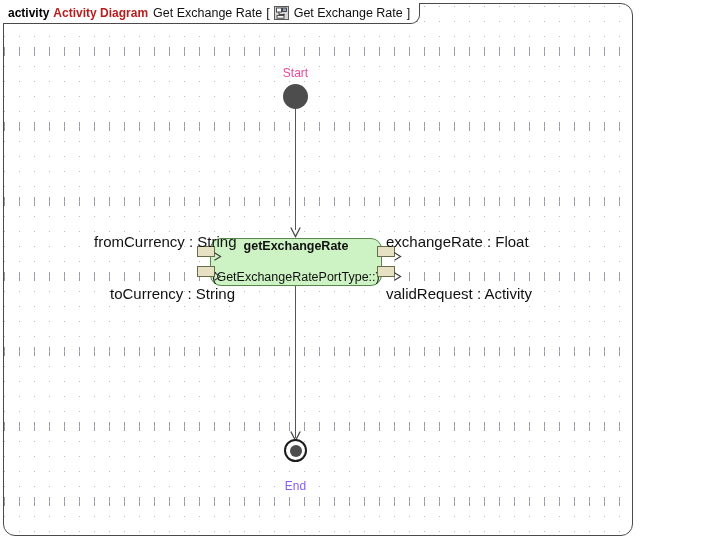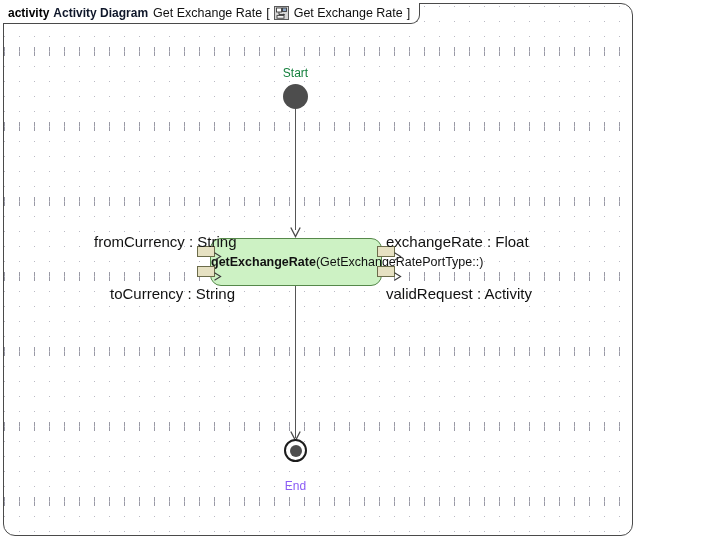--- a/index.html
+++ b/index.html
@@ -59,21 +59,21 @@
     z-index: 6;
   }
   #frame-title-tab .kw {
     font-size: 12px;
     font-weight: bold;
     color: #000000;
   }
   #frame-title-tab .kind {
     font-size: 12px;
     font-weight: bold;
-    color: #0f172a;
+    color: #b91c1c;
     margin-left: 4px;
   }
   #frame-title-tab .nm {
     font-size: 12.5px;
     color: #111111;
     margin-left: 5px;
   }
   #frame-title-tab .brk {
     font-size: 12.5px;
     color: #111111;
@@ -123,21 +123,21 @@
     background: #4d4d4d;
     z-index: 3;
   }
   #start-label {
     position: absolute;
     left: 258px;
     top: 66px;
     width: 75px;
     text-align: center;
     font-size: 12px;
-    color: #15803d;
+    color: #ec4899;
     z-index: 3;
   }
 
   
   #end-node {
     position: absolute;
     left: 284px;
     top: 439px;
     width: 23px;
     height: 23px;
@@ -173,21 +173,21 @@
     position: absolute;
     left: 210px;
     top: 238px;
     width: 172px;
     height: 48px;
     box-sizing: border-box;
     border: 1px solid #55884a;
     border-radius: 11px;
     background: #cdf2c4;
     display: flex;
-    flex-direction: row;
+    flex-direction: column;
     align-items: center;
     justify-content: space-between;
     z-index: 4;
   }
   #action-name {
     font-size: 12.5px;
     font-weight: bold;
     color: #111111;
     line-height: 15px;
   }

